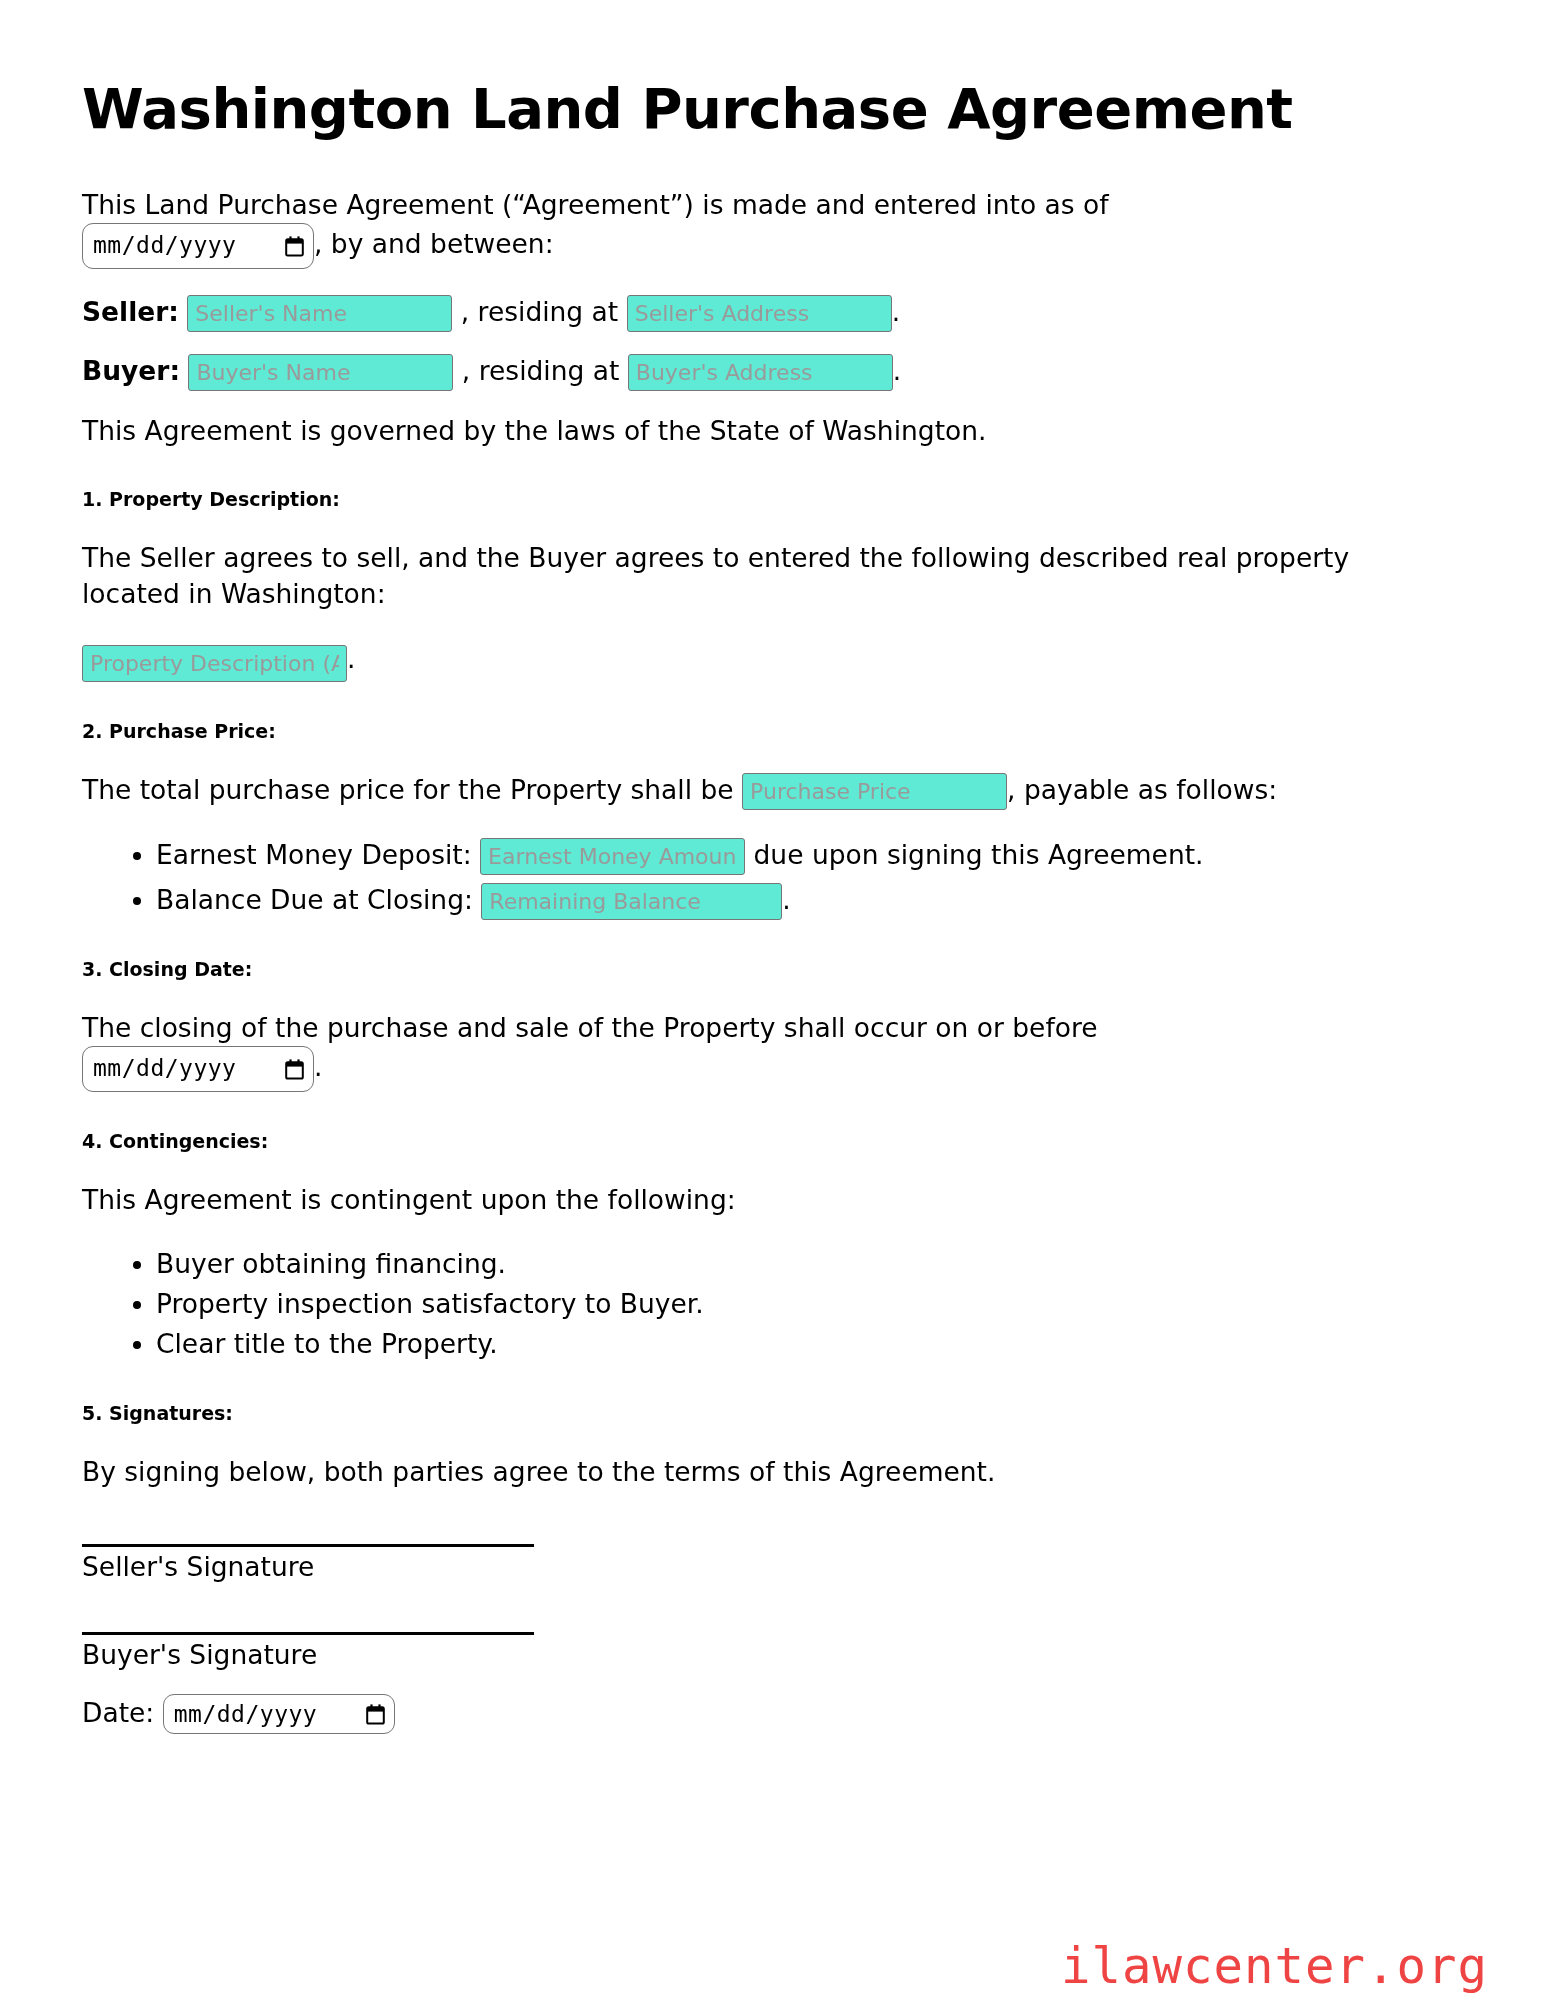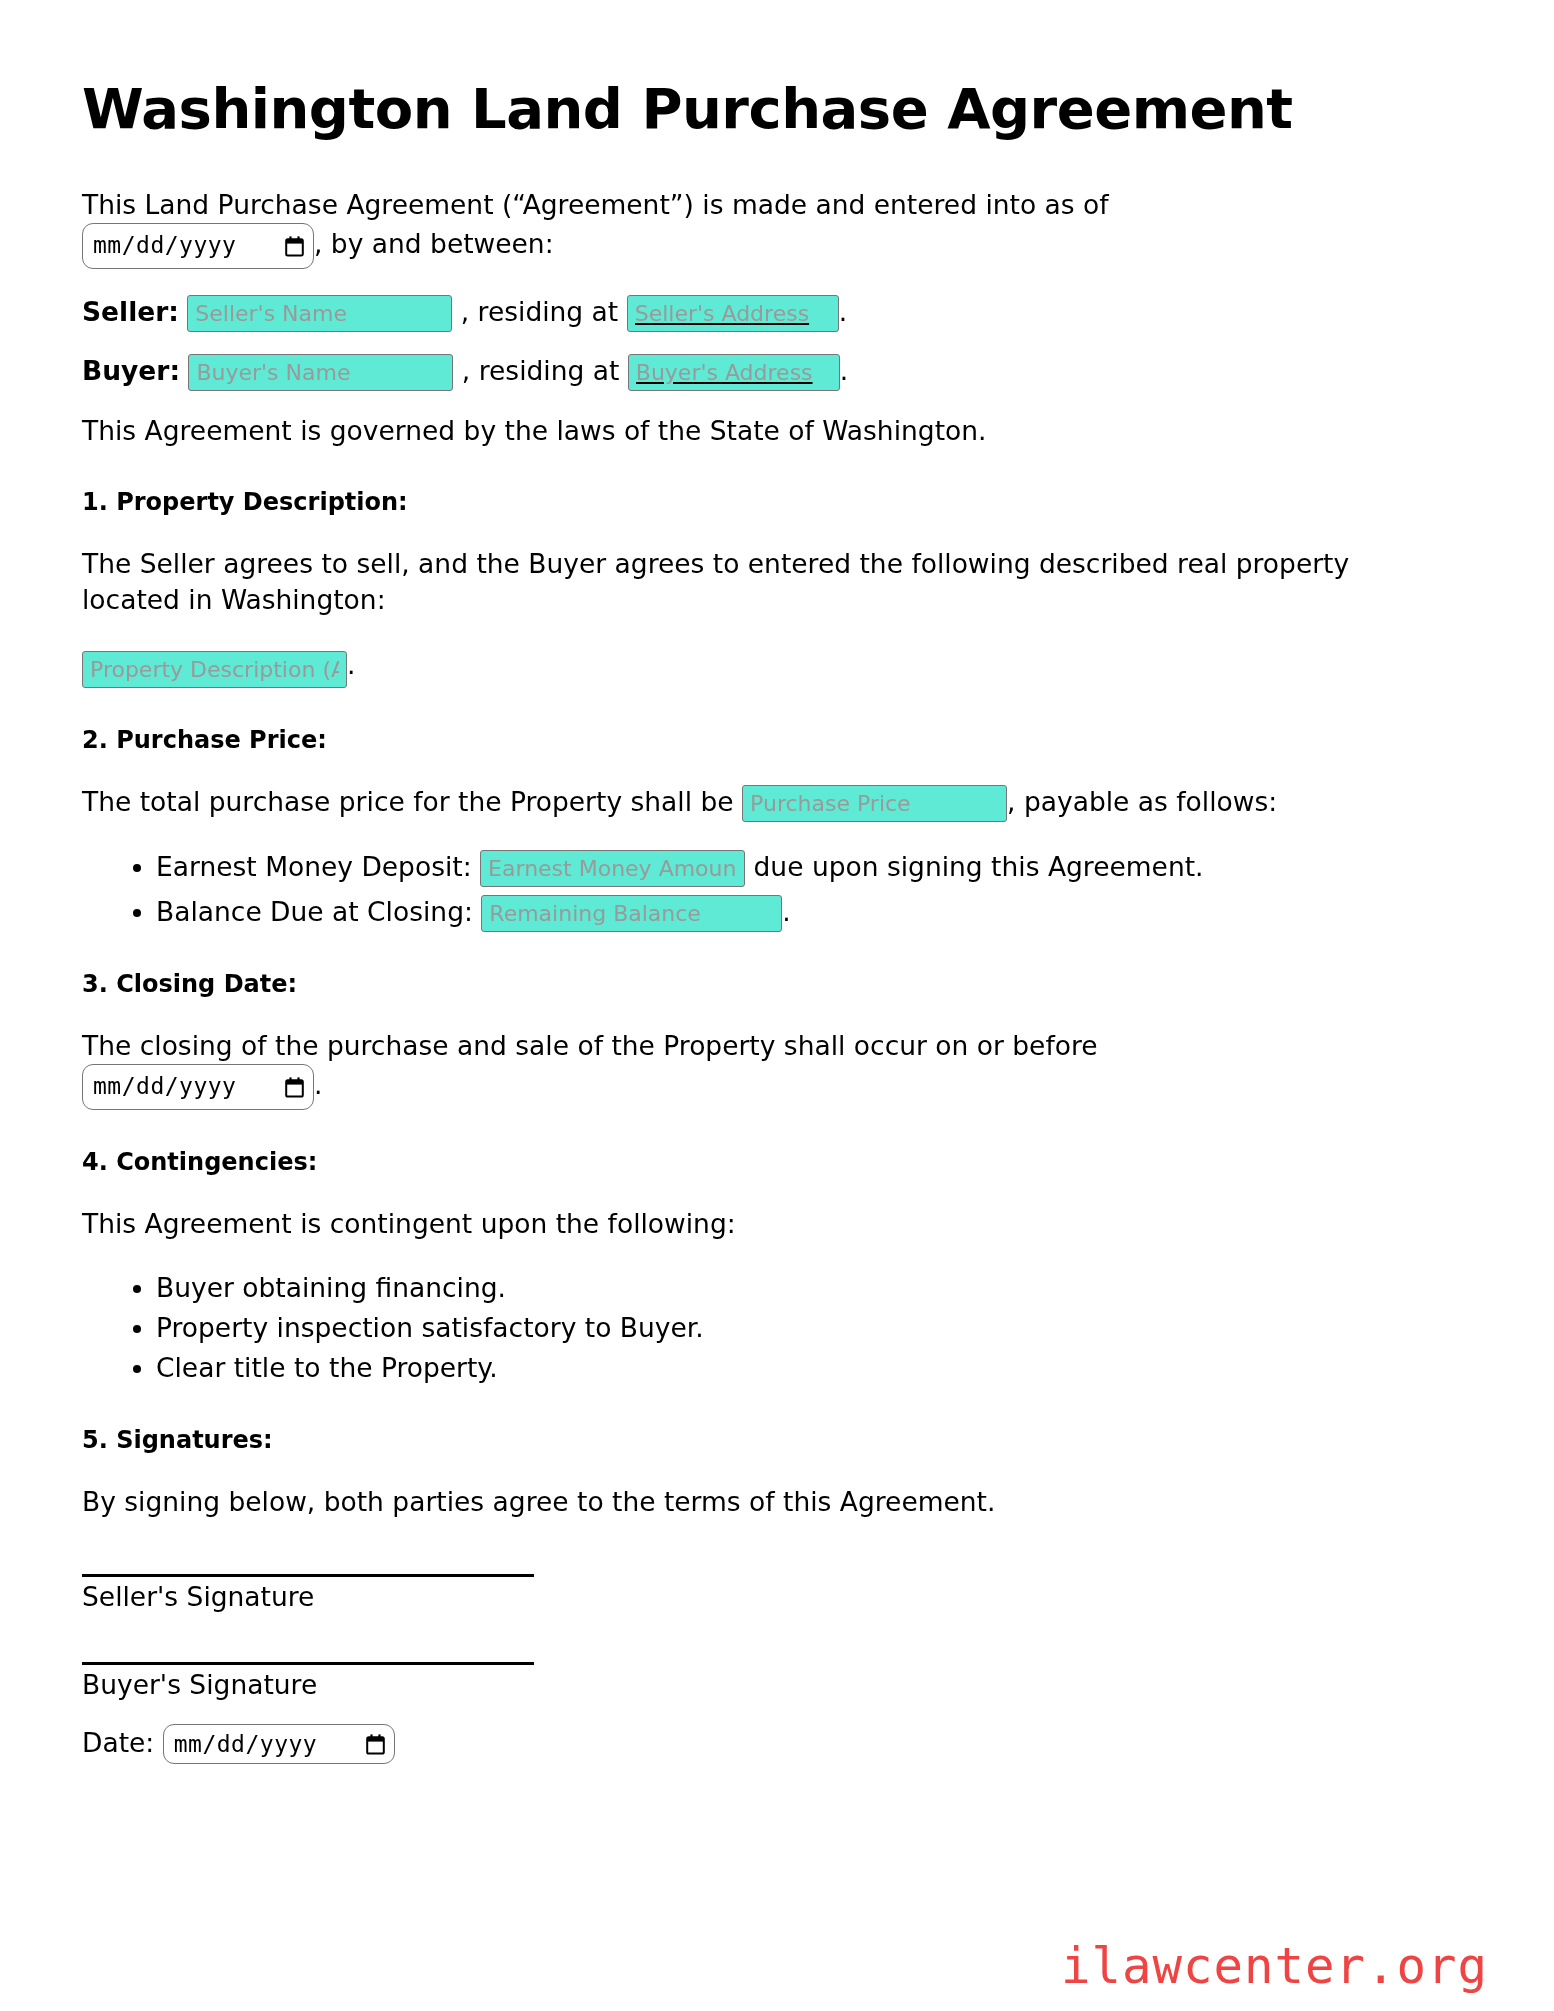--- a/index.html
+++ b/index.html
@@ -33,21 +33,21 @@
     font-size: 26.5px;
     line-height: 1.38;
     margin: 0 0 26px 0;
     color: #000;
     max-width: 1340px;
   }
   .intro-para {
     max-width: 1180px;
   }
   h3.section-head {
-    font-size: 24px;
+    font-size: 19px;
     font-weight: bold;
     margin: 38px 0 30px 0;
     color: #000;
   }
   .party-line {
     font-size: 26.5px;
     line-height: 1.3;
     margin: 0 0 22px 0;
     color: #000;
     display: block;
@@ -88,21 +88,21 @@
     letter-spacing: 0.5px;
     cursor: text;
   }
   .date-field .dv { white-space: nowrap; }
   .date-field .cal-ico {
     margin-left: 18px;
     display: inline-flex;
     align-items: center;
   }
   .w-name   { width: 265px; }
-  .w-addr   { width: 212px; text-decoration: underline; }
+  .w-addr   { width: 265px; }
   .w-propd  { width: 265px; }
   .w-price  { width: 265px; }
   .w-earn   { width: 265px; }
   .w-bal    { width: 301px; }
   .date-top     { width: 232px; }
   .date-closing { width: 232px; }
   .date-sign    { width: 232px; }
 
   ul.doc-list {
     font-size: 26.5px;

